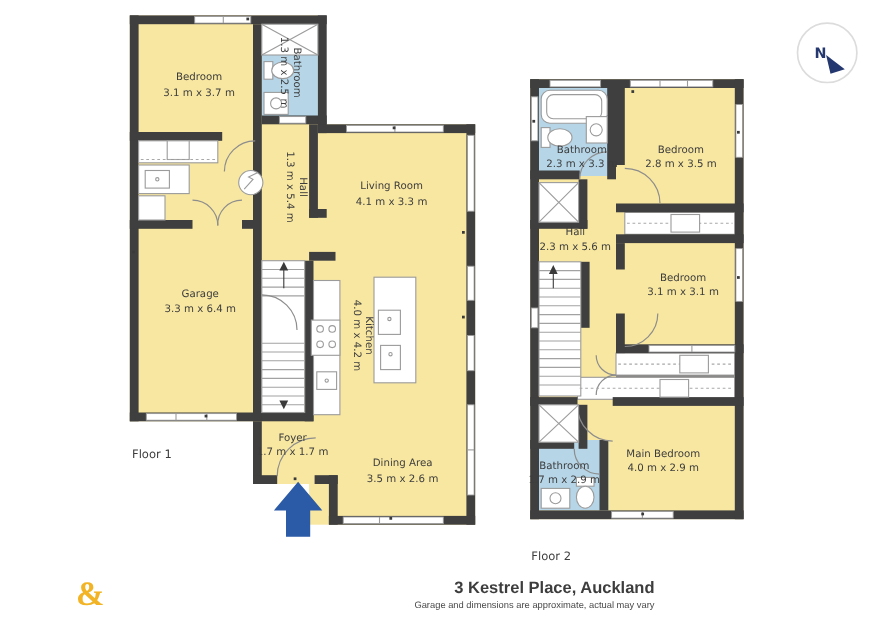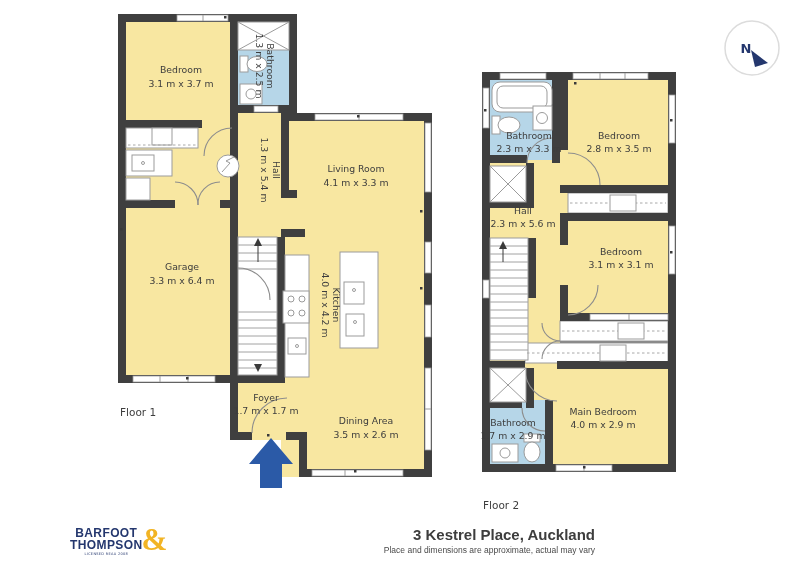--- a/index.html
+++ b/index.html
@@ -304,25 +304,20 @@
   </g>
 
   <g>
     <circle cx="752" cy="48" r="27" fill="#ffffff" stroke="#dcdcdc" stroke-width="1.5"></circle>
     <text x="746" y="53" text-anchor="middle" style="font:bold 13px 'DejaVu Sans',sans-serif;fill:#24376e;">N</text>
     <polygon points="751,50 768,63 755,67" fill="#24376e"></polygon>
   </g>
 </svg>
 
 <div class="logo">
-  <div class="names">
-    <span class="l1">BARFOOT</span>
-    <span class="l2">THOMPSON</span>
-    <span class="tag">LICENSED REAA 2008</span>
-  </div>
   <span class="amp">&amp;</span>
 </div>
 
 <div class="titleblock">
   <div class="addr">3 Kestrel Place, Auckland</div>
-  <div class="disc">Place and dimensions are approximate, actual may vary</div>
+  <div class="disc">Garage and dimensions are approximate, actual may vary</div>
 </div>
 </div>
 
 </body></html>

